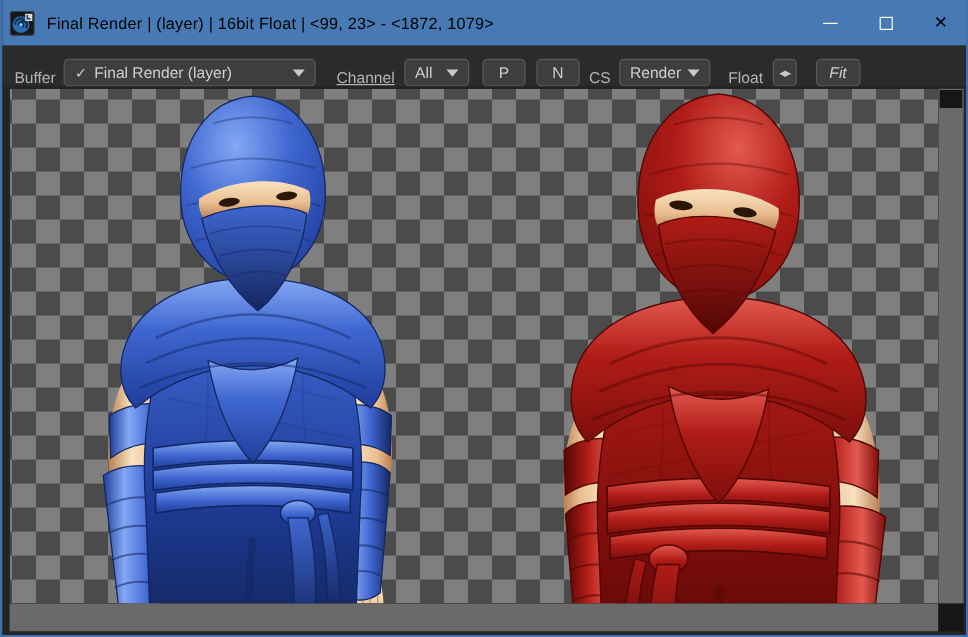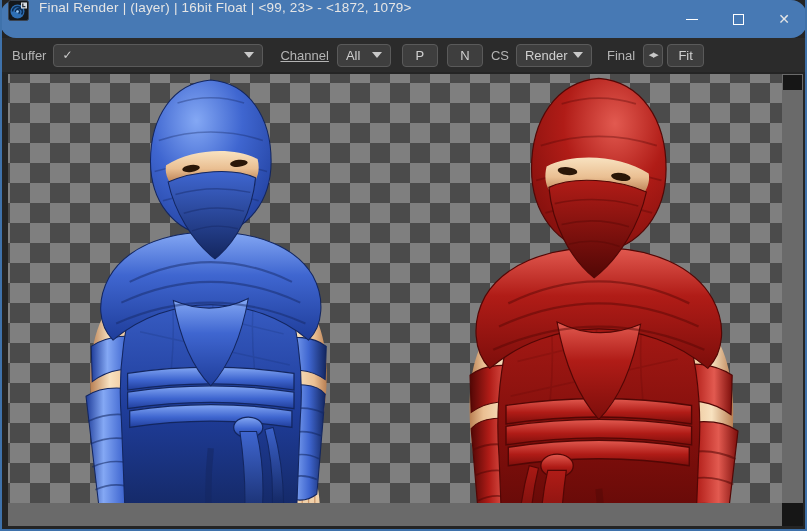--- a/index.html
+++ b/index.html
@@ -12,38 +12,37 @@
     border-bottom:2px solid var(--window_border,#3f72ab);
     display:flex; flex-direction:column;
     background:var(--viewport_bg,#242424);
     position:relative; overflow:hidden;
   }
 
   
   .titlebar{
     height:38px; margin:-0px -2px 0 -2px;
     background:var(--titlebar,#4779b4);
-    display:flex; 
-    color:#e5e5e5; font-size:13.5px;
+    display:flex; align-items:center;
+    color:#000000; font-size:13.5px;
     flex:0 0 38px;
-    border-radius:16px;
   }
   .app-icon{ width:21px; height:21px; margin-left:8px; flex:0 0 21px; }
   .title-text{ margin-left:10px; white-space:nowrap; letter-spacing:0.2px; }
   .win-controls{ margin-left:auto; display:flex; height:100%; }
   .wc{ width:46px; height:100%; display:flex; align-items:center; justify-content:center; cursor:default; }
   .min-glyph{ width:12px; height:0; border-bottom:1.5px solid #fff; display:block; }
   .max-glyph{ width:11px; height:11px; border:1.5px solid #fff; display:block; }
   .close-glyph{ font-size:14px; line-height:1; font-family:"DejaVu Sans",sans-serif; }
 
   
   .toolbar{
     height:34px; flex:0 0 34px;
     background:var(--toolbar_bg,#2b2b2b);
-    display:flex; align-items:center;
+    display:flex; align-items:flex-end;
     padding-left:10px;
     font-size:13px;
   }
   .tb-label{ color:var(--label_text,#b4b4b4); white-space:nowrap; }
   .dropdown,.tb-btn,.zoom-field{
     height:23px; border-radius:4px;
     background:var(--control_bg,#3e3e3e);
     border:1px solid var(--control_border,#5a5a5a);
     color:var(--control_text,#cfcfcf);
     display:flex; align-items:center;
@@ -57,21 +56,21 @@
   .dd-spacer{ flex:1; }
   .channel-label{ margin-left:17px;text-decoration:underline; }
   .channel-dd{ width:54px; margin-left:8px; padding:0 8px; }
   .p-btn{ width:36px; margin-left:11px; }
   .n-btn{ width:36px; margin-left:9px; }
   .cs-label{ margin-left:8px; }
   .display-dd{ width:76px; margin-left:7px; padding:0 8px; }
   .zoom-label{ margin-left:15px; }
   .zoom-field{ width:97px; margin-left:8px; padding:0 10px; background:var(--zoom_field_bg,#1e1e1e); color:var(--zoom_text,#7aa2d4); }
   .pan-btn{ width:20px; margin-left:8px; font-size:7px; letter-spacing:-1px; color:#c8c8c8; font-family:"DejaVu Sans",sans-serif; }
-  .fit-btn{ width:37px; margin-left:4px; }
+  .fit-btn{ width:37px; margin-left:16px;font-style:italic; }
 
   
   .viewport{ position:relative; flex:1; background:var(--viewport_bg,#242424); }
   .render-area{ position:absolute; left:6px; top:2px; width:774px; height:429px; overflow:hidden; }
   .render-area svg{ display:block; }
   .vscroll{ position:absolute; left:780px; top:2px; width:21px; height:429px; background:var(--scrollbar_track,#6a6a6a); }
   .vthumb{ position:absolute; left:1px; right:1px; top:1px; height:15px; background:var(--scrollbar_corner,#161616); }
   .hscroll{ position:absolute; left:6px; top:431px; width:774px; height:23px; background:var(--scrollbar_track,#6a6a6a); }
   .scroll-corner{ position:absolute; left:780px; top:431px; width:21px; height:23px; background:var(--scrollbar_corner,#161616); }
 </style>
@@ -102,38 +101,39 @@
       <span class="wc">
           <span class="close-glyph">✕</span>
         </span>
     </div>
   </div>
 
   <div class="toolbar">
     <span class="tb-label">Buffer</span>
     <div class="dropdown buffer-dd">
       <span class="check">✓</span>
+      <span class="dd-text">Final Render (layer)</span>
       <span class="dd-spacer"></span>
       <span class="tri"></span>
     </div>
     <span class="tb-label channel-label">Channel</span>
     <div class="dropdown channel-dd">
       <span class="dd-text">All</span>
       <span class="dd-spacer"></span>
       <span class="tri"></span>
     </div>
     <button class="tb-btn p-btn">P</button>
     <button class="tb-btn n-btn">N</button>
     <span class="tb-label cs-label">CS</span>
     <div class="dropdown display-dd">
       <span class="dd-text">Render</span>
       <span class="dd-spacer"></span>
       <span class="tri"></span>
     </div>
-    <span class="tb-label zoom-label">Final</span>
+    <span class="tb-label zoom-label">Float</span>
     <button class="tb-btn pan-btn">
         <span>◀</span>
         <span>▶</span>
       </button>
     <button class="tb-btn fit-btn">Fit</button>
   </div>
 
   <div class="viewport">
     <div class="render-area" id="render-area">
 <svg width="774" height="429" viewBox="0 0 774 429" xmlns="http://www.w3.org/2000/svg">

